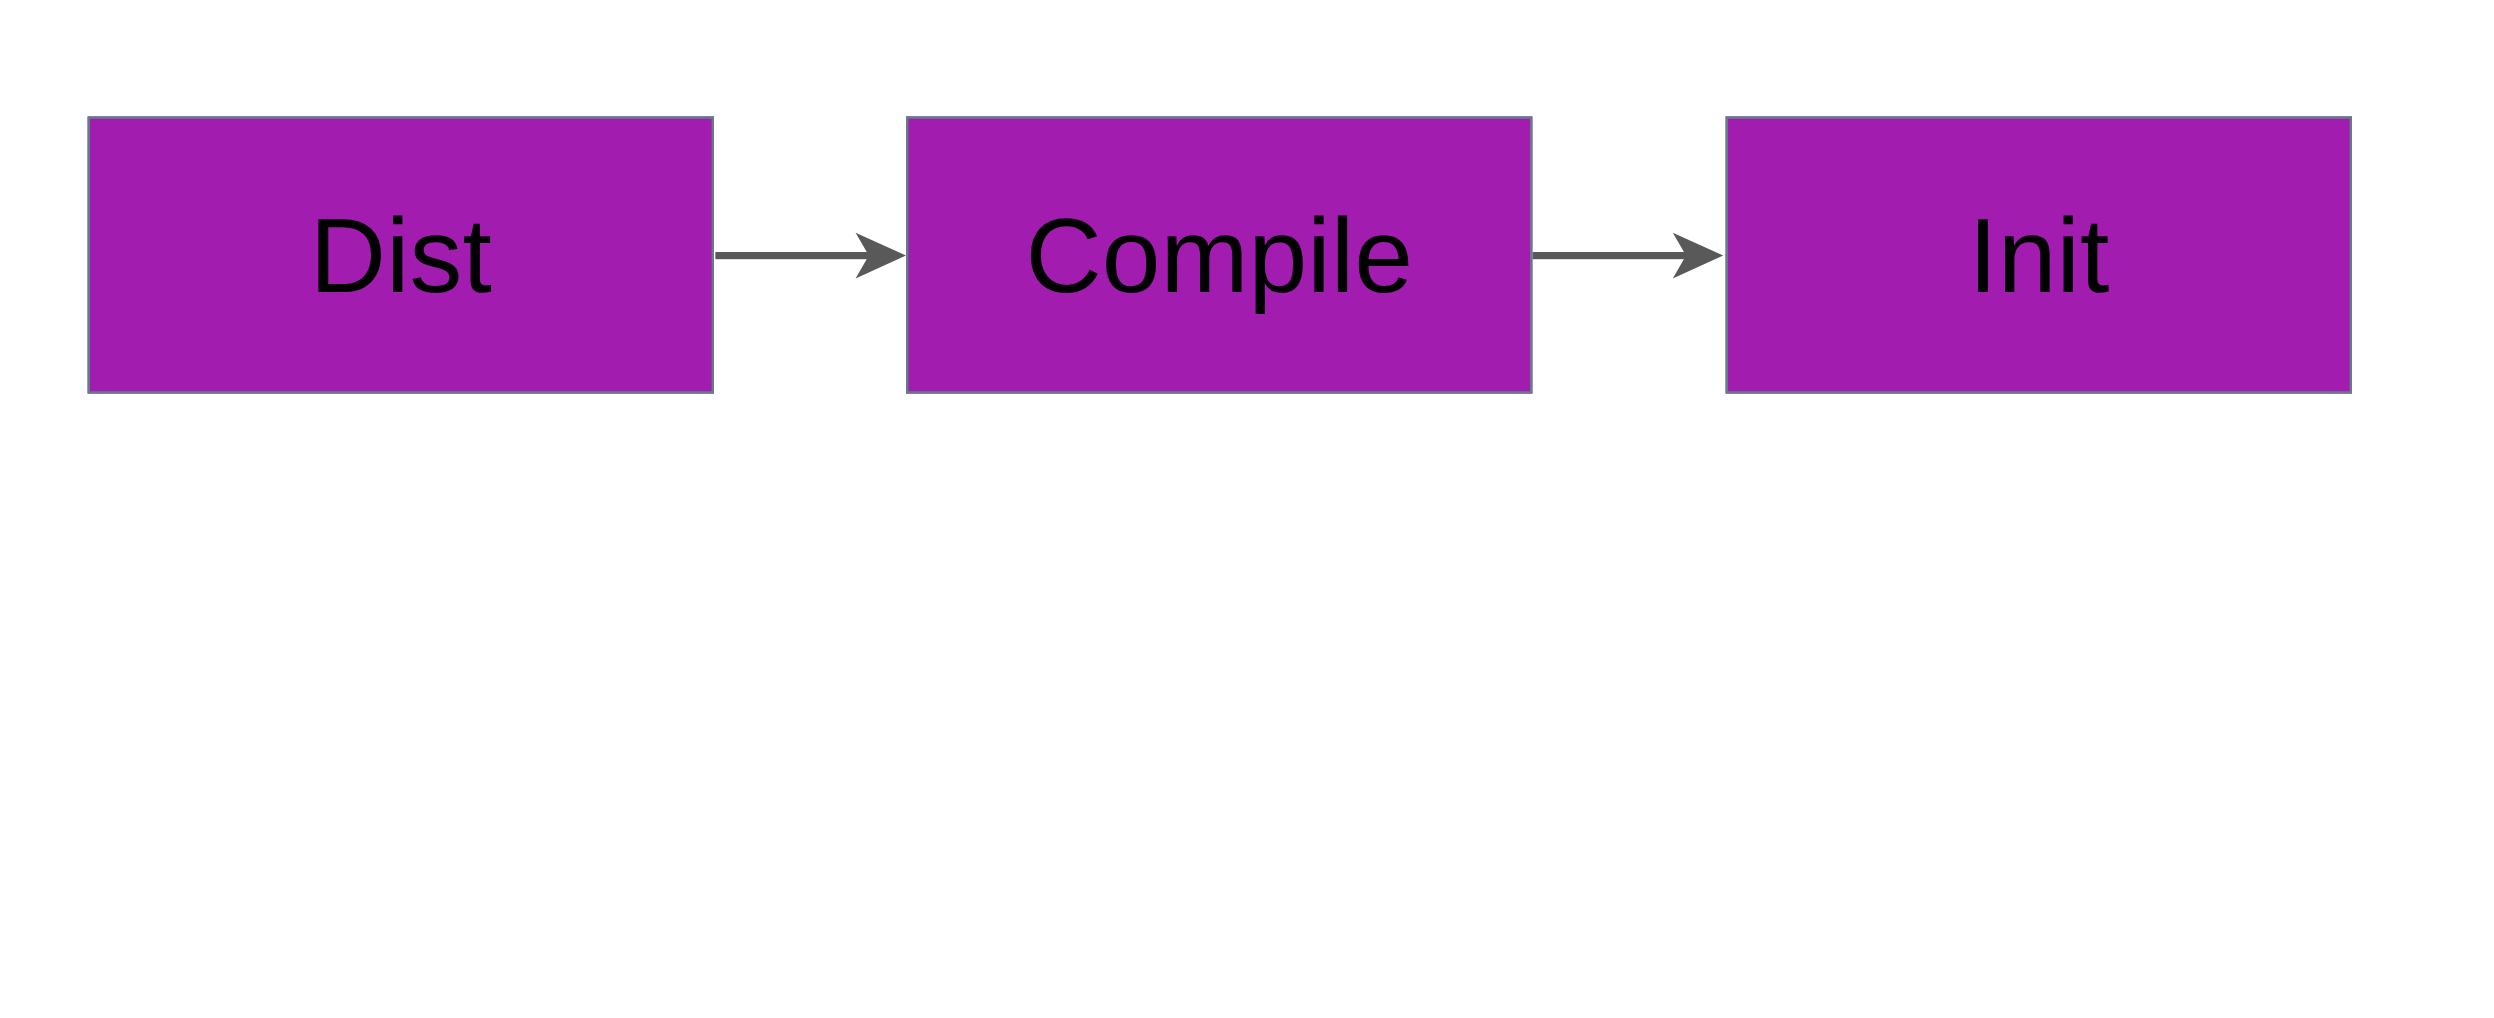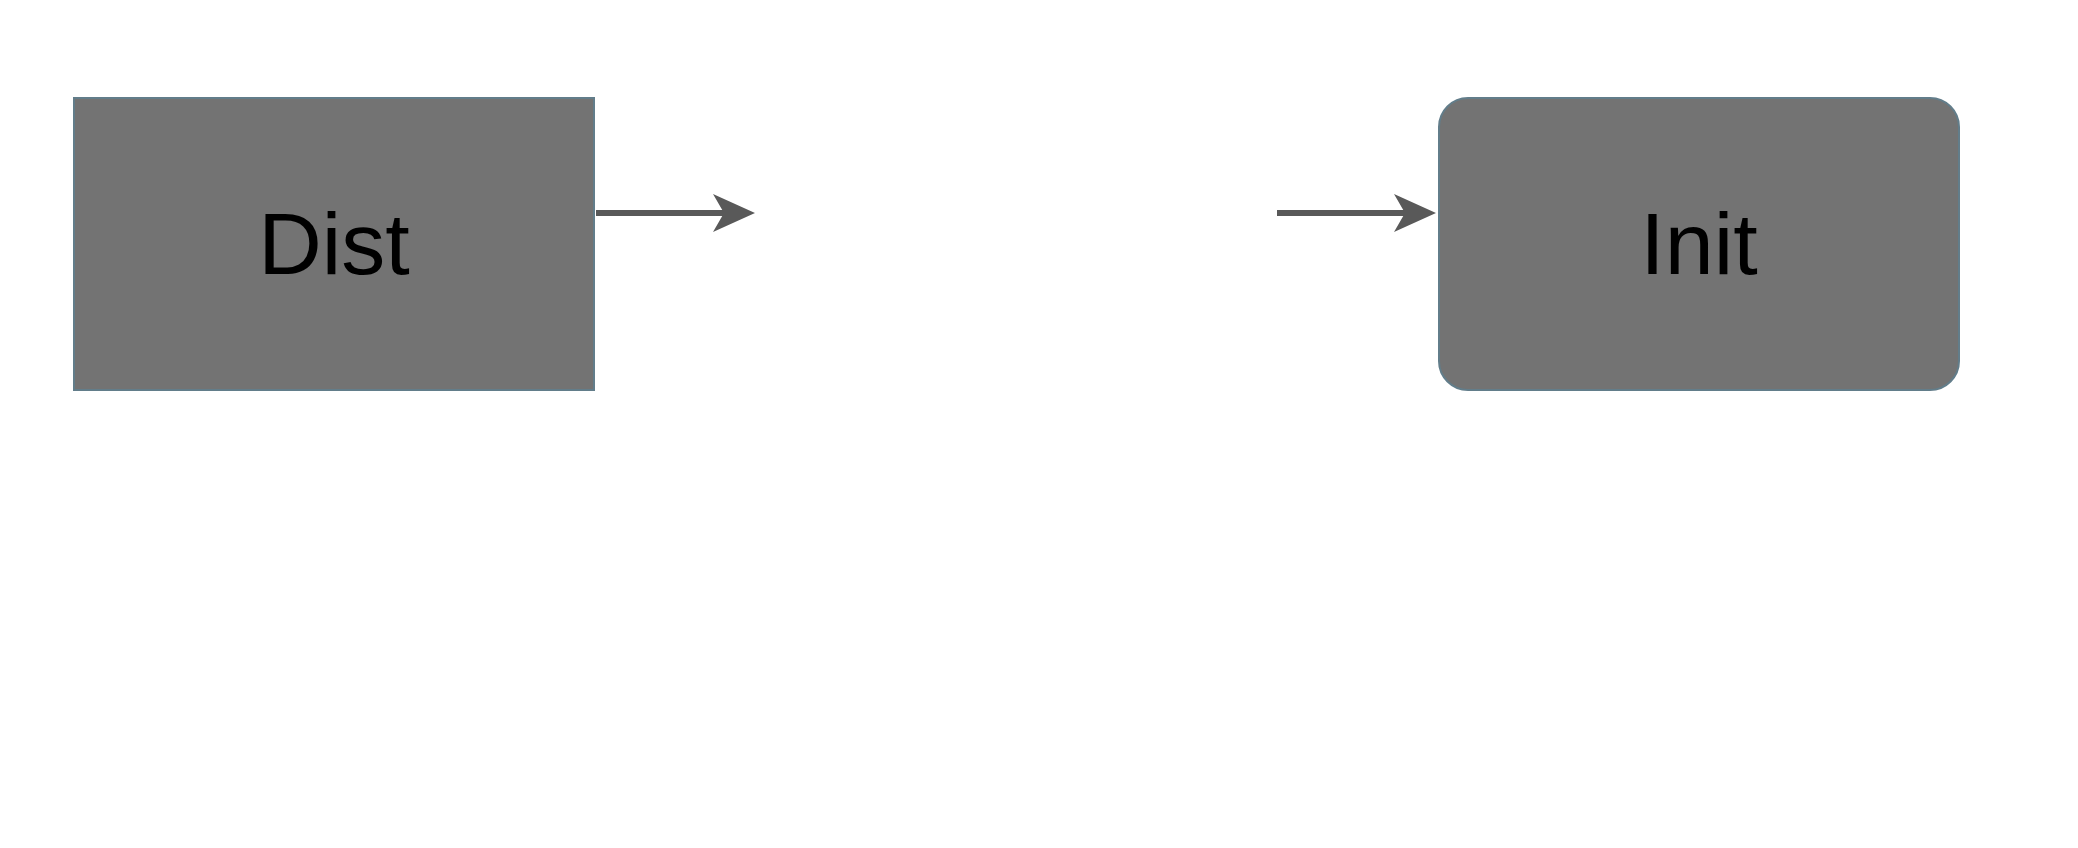--- a/index.html
+++ b/index.html
@@ -12,37 +12,37 @@
     width: 2078px;
     height: 848px;
     background: #ffffff;
     overflow: hidden;
     font-family: "Liberation Sans", sans-serif;
   }
   .node {
     position: absolute;
     box-sizing: border-box;
     width: 522px;
-    height: 294px;
-    background: #737373;
+    height: 231px;
+    background: #a21caf;
     border: 2px solid #627d8a;
     display: flex;
     align-items: center;
     justify-content: center;
   }
   .node span {
     font-size: 88px;
     font-weight: 400;
     color: #000000;
     line-height: 1;
     white-space: nowrap;
   }
   .node-dist    { left: 73px;   top: 97px;  }
   .node-compile { left: 755px;  top: 97px;  }
-  .node-init    { left: 1438px; top: 97px; border-radius: 30px;  }
+  .node-init    { left: 1438px; top: 97px;  }
   .node-clean   { left: 756px;  top: 512px; }
   .edge {
     position: absolute;
     width: 161px;
     height: 44px;
     display: block;
   }
   .edge-1 { left: 596px;  top: 191px; }
   .edge-2 { left: 1277px; top: 191px; }
 </style>
@@ -58,19 +58,22 @@
 
   <svg class="edge edge-2" viewBox="0 0 161 44" xmlns="http://www.w3.org/2000/svg" aria-hidden="true">
     <rect x="0" y="19" width="129" height="6" fill="#595959"></rect>
     <path d="M159,22 L117,3 L128,22 L117,41 Z" fill="#595959"></path>
   </svg>
 
   <div class="node node-dist">
     <span>Dist</span>
   </div>
 
+  <div class="node node-compile">
+    <span>Compile</span>
+  </div>
 
   <div class="node node-init">
     <span>Init</span>
   </div>
 
 
 </div>
 
 </body></html>

